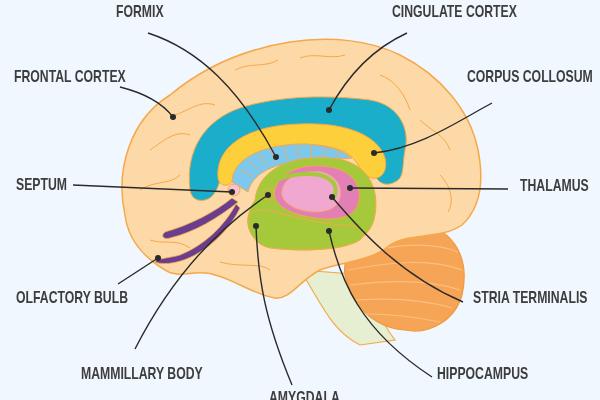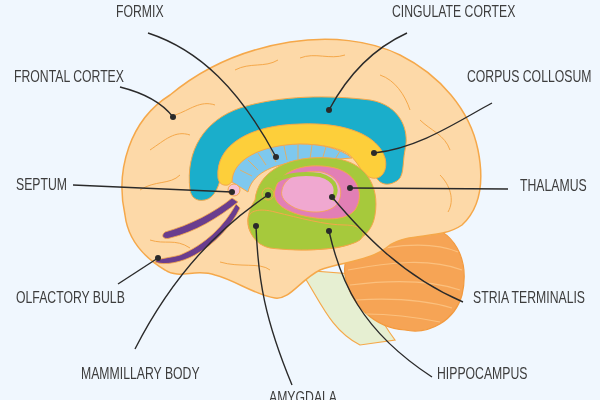--- a/index.html
+++ b/index.html
@@ -1,17 +1,17 @@
 <!DOCTYPE html>
 <html><head>
 <meta charset="utf-8">
 <style>
   html, body { margin:0; padding:0; }
   body { width:600px; height:400px; overflow:hidden; background:#f0f7fe; }
-  #stage { position:relative; width:556px; height:400px; }
+  #stage { position:relative; width:556px; height:400px;font-weight:bold; }
   svg { position:absolute; left:0; top:0; }
   .lbl { position:absolute; font-family:"Liberation Sans Narrow","Liberation Sans", sans-serif; font-size:17px; color:#3d3d3d; white-space:nowrap; transform:scaleX(0.72); transform-origin:left top; letter-spacing:0; line-height:20px; }
 </style>
 </head>
 <body>
 
 <div id="stage">
   <svg width="600" height="400" viewBox="0 0 600 400">
 
     <path d="M300,270 C320,300 330,330 360,345 L395,340 C380,320 370,300 365,275 Z" fill="#e6efd2" stroke="#f5a84a" stroke-width="1.2"></path>

